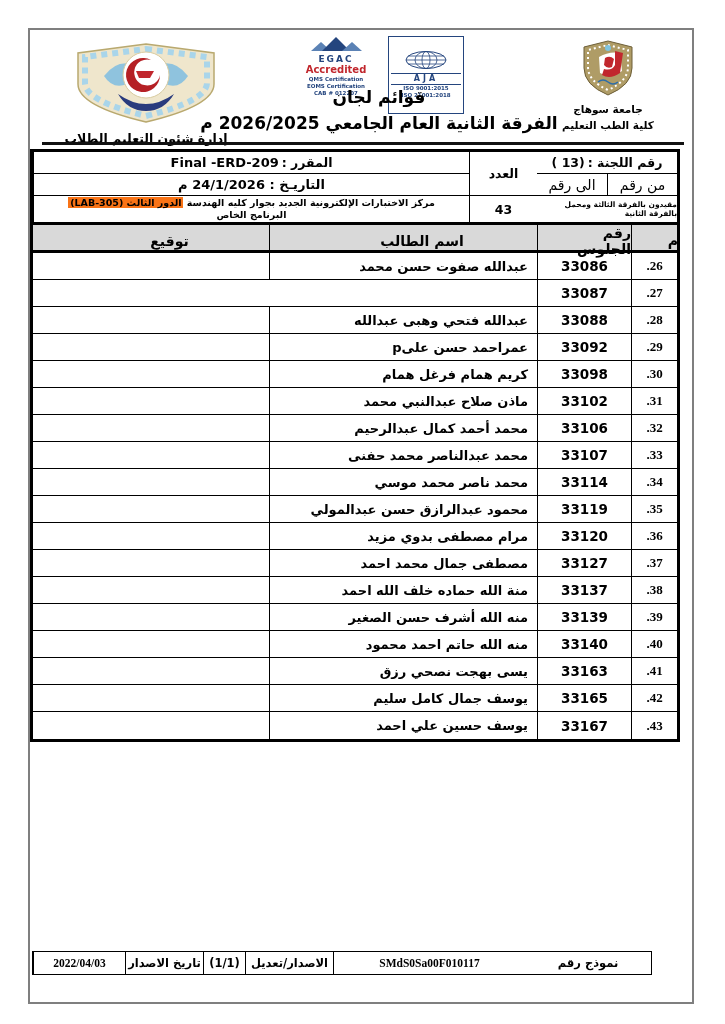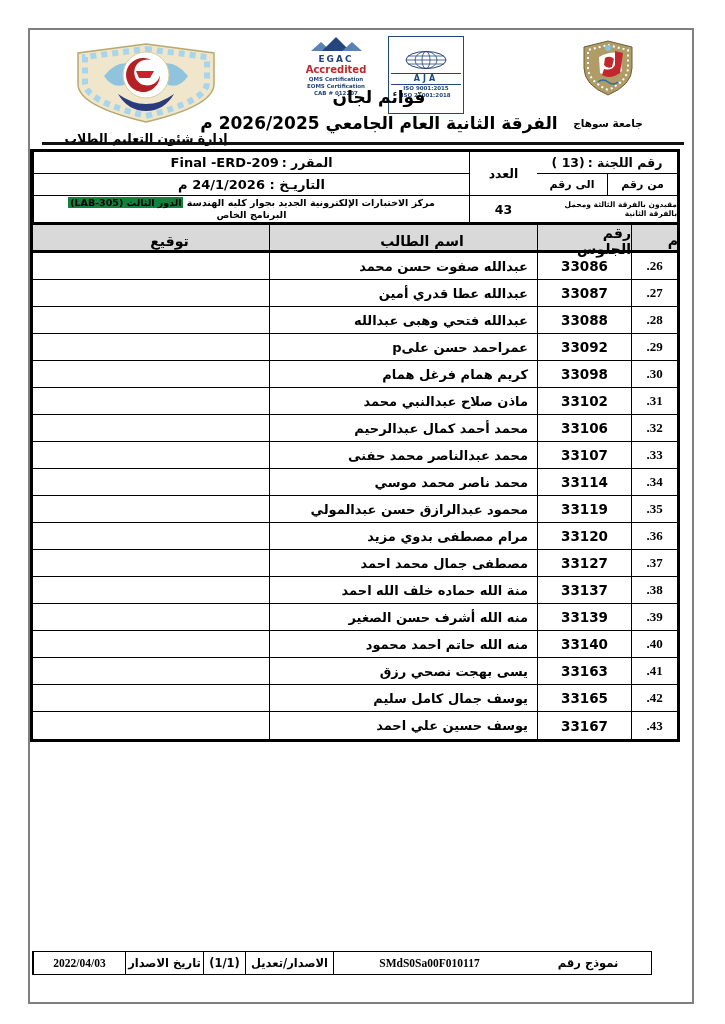--- a/index.html
+++ b/index.html
@@ -3,21 +3,21 @@
 <meta charset="utf-8">
 <style>
   * { box-sizing: border-box; margin: 0; padding: 0; }
   html,body { width:725px; height:1024px; background:#ffffff; overflow:hidden;
     font-family:"DejaVu Sans", sans-serif; color:#000; }
   .page { position:absolute; left:28px; top:28px; width:666px; height:976px;
     border:2px solid #7f7f7f; background:#fff; direction:rtl; }
 
   
   .univ-block { position:absolute; top:10px; right:28px; width:112px; text-align:center; }
-  .univ-block .txt { font-size:10.5px; font-weight:bold; line-height:1.35; margin-top:16px; }
+  .univ-block .txt { font-size:10.5px; font-weight:bold; line-height:1.35; margin-top:2px; }
   .dept-block { position:absolute; top:12px; left:26px; width:180px; text-align:center; }
   .dept-block .txt { font-size:12.5px; font-weight:bold; margin-top:3px; }
 
   .accred-row { position:absolute; top:6px; left:50%; transform:translateX(calc(-50% + 18px));
     display:flex; direction:ltr; gap:10px; align-items:flex-start; }
   .egac-box { width:84px; text-align:center; }
   .egac-name { font-size:9px; font-weight:bold; color:#24457e; letter-spacing:2px; line-height:1; }
   .egac-accredited { font-size:10px; font-weight:bold; color:#c1272d; line-height:1.2; }
   .egac-line { font-size:5.5px; font-weight:bold; color:#24457e; line-height:1.25; }
   .aja-box { width:76px; border:1px solid #24457e; text-align:center; padding:14px 2px; background:#fff; }
@@ -34,29 +34,29 @@
 
   
   .main-table { position:absolute; top:119px; right:12px; width:650px;
     border:3px solid #000; background:#fff; }
   .info-grid { display:grid; grid-template-columns:140px 68px 1fr;
     grid-template-rows:22px 22px 26px; border-bottom:3px solid #000; }
   .ig-cell { display:flex; align-items:center; justify-content:center; font-weight:bold; overflow:hidden; }
   .bL { border-left:1px solid #000; } .bB { border-bottom:1px solid #000; }
   .c-committee { grid-column:1; grid-row:1; font-size:12.5px; gap:3px; }
   .c-fromto { grid-column:1; grid-row:2; display:grid; grid-template-columns:1fr 1fr; }
-  .c-fromto > div { display:flex; align-items:center; justify-content:center; font-size:11px; font-weight:bold; }
+  .c-fromto > div { display:flex; align-items:center; justify-content:center; font-size:14px; font-weight:normal; }
   .c-note { grid-column:1; grid-row:3; font-size:7.5px; }
   .c-count-label { grid-column:2; grid-row:1 / span 2; font-size:12.5px; }
   .c-count-value { grid-column:2; grid-row:3; font-size:12.5px; }
   .c-course { grid-column:3; grid-row:1; font-size:12.5px; gap:3px; }
   .c-course .val { font-size:13px; }
   .c-date { grid-column:3; grid-row:2; font-size:13px; }
   .c-location { grid-column:3; grid-row:3; flex-direction:column; font-size:9.5px; line-height:1.25; justify-content:center; }
-  .hl { background:#15803d; padding:0 2px; }
+  .hl { background:#f97316; padding:0 2px; }
 
   .cols { display:grid; grid-template-columns:46px 94px 268px 1fr; }
   .cols-header { background:#d9d9d9; border-bottom:3px solid #000; height:28px; }
   .cols-header > div { display:flex; align-items:center; justify-content:center;
     font-size:14px; font-weight:bold;padding-left:37px; }
   .t-row { height:27px; border-bottom:1px solid #000; }
   .t-row:last-child { border-bottom:none; }
   .t-row > div { display:flex; align-items:center; overflow:hidden; }
   .cell-index { justify-content:center; font-family:"Liberation Serif", serif;
     font-size:13px; font-weight:bold; }
@@ -186,21 +186,20 @@
   <div class="cols t-row">
     <div class="cell-index bL" dir="ltr">.26</div>
     <div class="cell-seat bL">33086</div>
     <div class="cell-name bL">عبدالله صفوت حسن محمد</div>
     <div class="cell-sign"></div>
   </div>
 
   <div class="cols t-row">
     <div class="cell-index bL" dir="ltr">.27</div>
     <div class="cell-seat bL">33087</div>
-    <div class="cell-name bL">عبدالله عطا قدري أمين</div>
     <div class="cell-sign"></div>
   </div>
 
   <div class="cols t-row">
     <div class="cell-index bL" dir="ltr">.28</div>
     <div class="cell-seat bL">33088</div>
     <div class="cell-name bL">عبدالله فتحي وهبى عبدالله</div>
     <div class="cell-sign"></div>
   </div>
 

